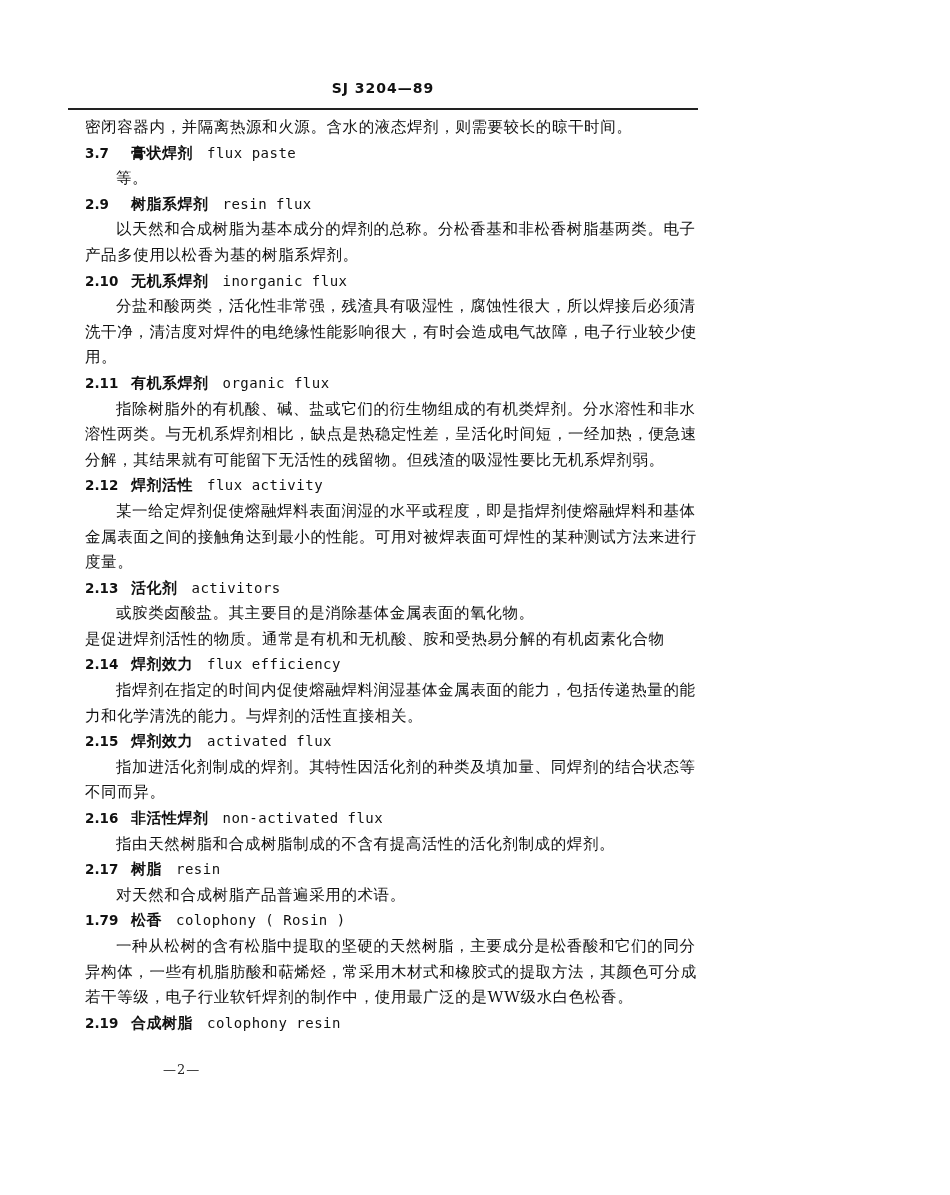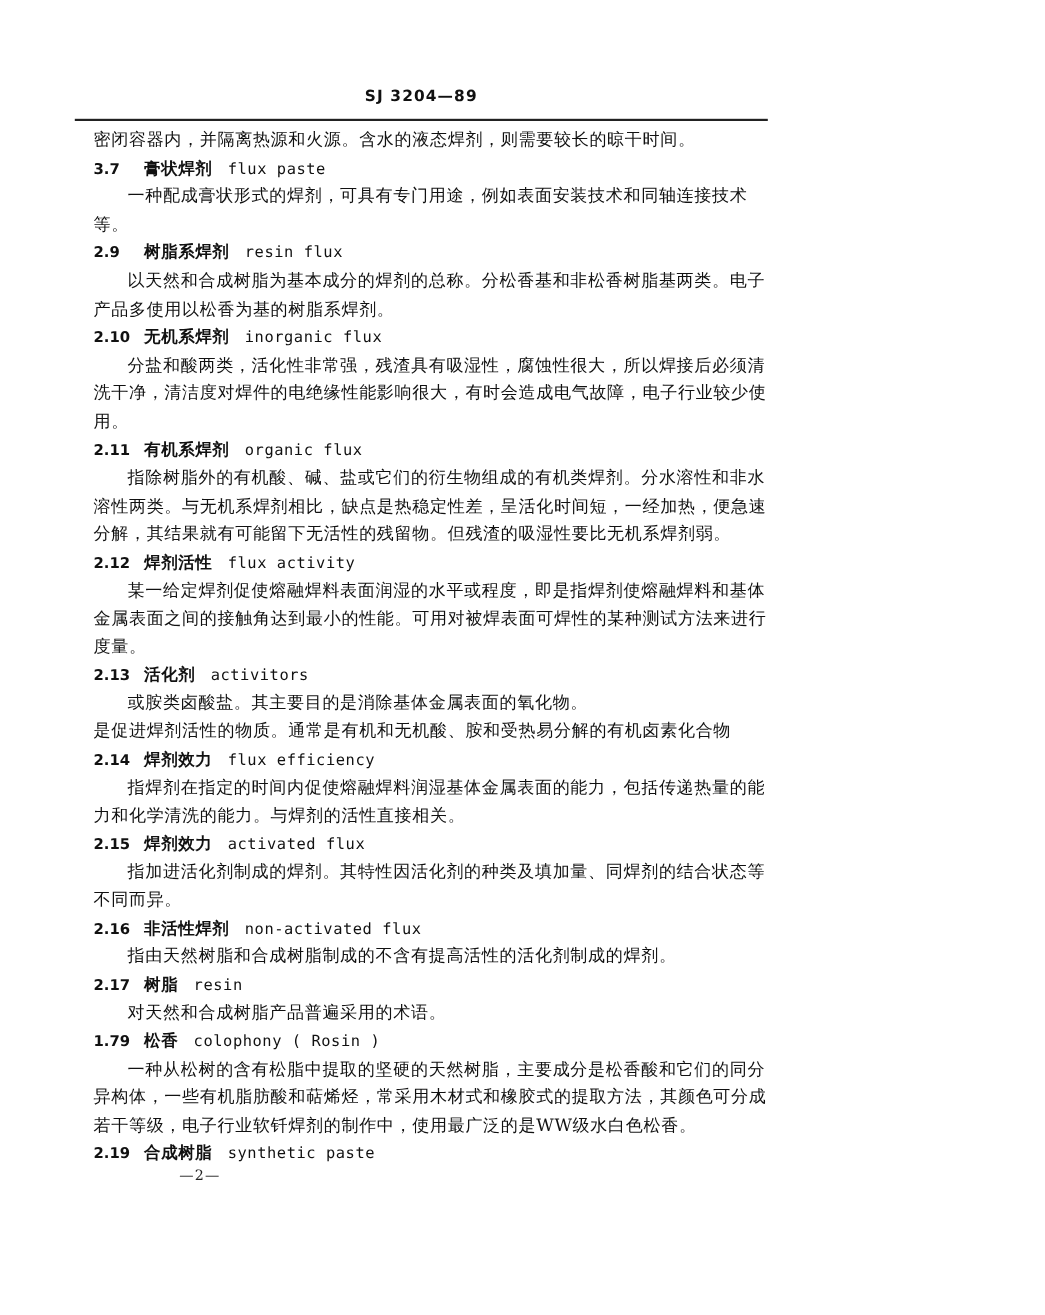--- a/index.html
+++ b/index.html
@@ -96,21 +96,20 @@
   <div class="content">
     <div class="para">
       <div class="line" style="text-indent:0">密闭容器内，并隔离热源和火源。含水的液态焊剂，则需要较长的晾干时间。</div>
     </div>
 
     <div class="section">
       <div class="term-row">
         <span class="term-num">3.7</span><span class="term-cn">膏状焊剂</span><span class="term-en">flux paste</span>
       </div>
       <div class="para">
-        <div class="line">一种配成膏状形式的焊剂，可具有专门用途，例如表面安装技术和同轴连接技术</div>
         <div class="line">等。</div>
       </div>
     </div>
 
     <div class="section">
       <div class="term-row">
         <span class="term-num">2.9</span><span class="term-cn">树脂系焊剂</span><span class="term-en">resin flux</span>
       </div>
       <div class="para">
         <div class="line">以天然和合成树脂为基本成分的焊剂的总称。分松香基和非松香树脂基两类。电子</div>
@@ -205,19 +204,19 @@
       </div>
       <div class="para">
         <div class="line">一种从松树的含有松脂中提取的坚硬的天然树脂，主要成分是松香酸和它们的同分</div>
         <div class="line">异构体，一些有机脂肪酸和萜烯烃，常采用木材式和橡胶式的提取方法，其颜色可分成</div>
         <div class="line">若干等级，电子行业软钎焊剂的制作中，使用最广泛的是WW级水白色松香。</div>
       </div>
     </div>
 
     <div class="section">
       <div class="term-row">
-        <span class="term-num">2.19</span><span class="term-cn">合成树脂</span><span class="term-en">synthetic paste</span>
+        <span class="term-num">2.19</span><span class="term-cn">合成树脂</span><span class="term-en">colophony resin</span>
       </div>
     </div>
   </div>
 
   <div class="page-number">—2—</div>
 </div>
 
 </body></html>

